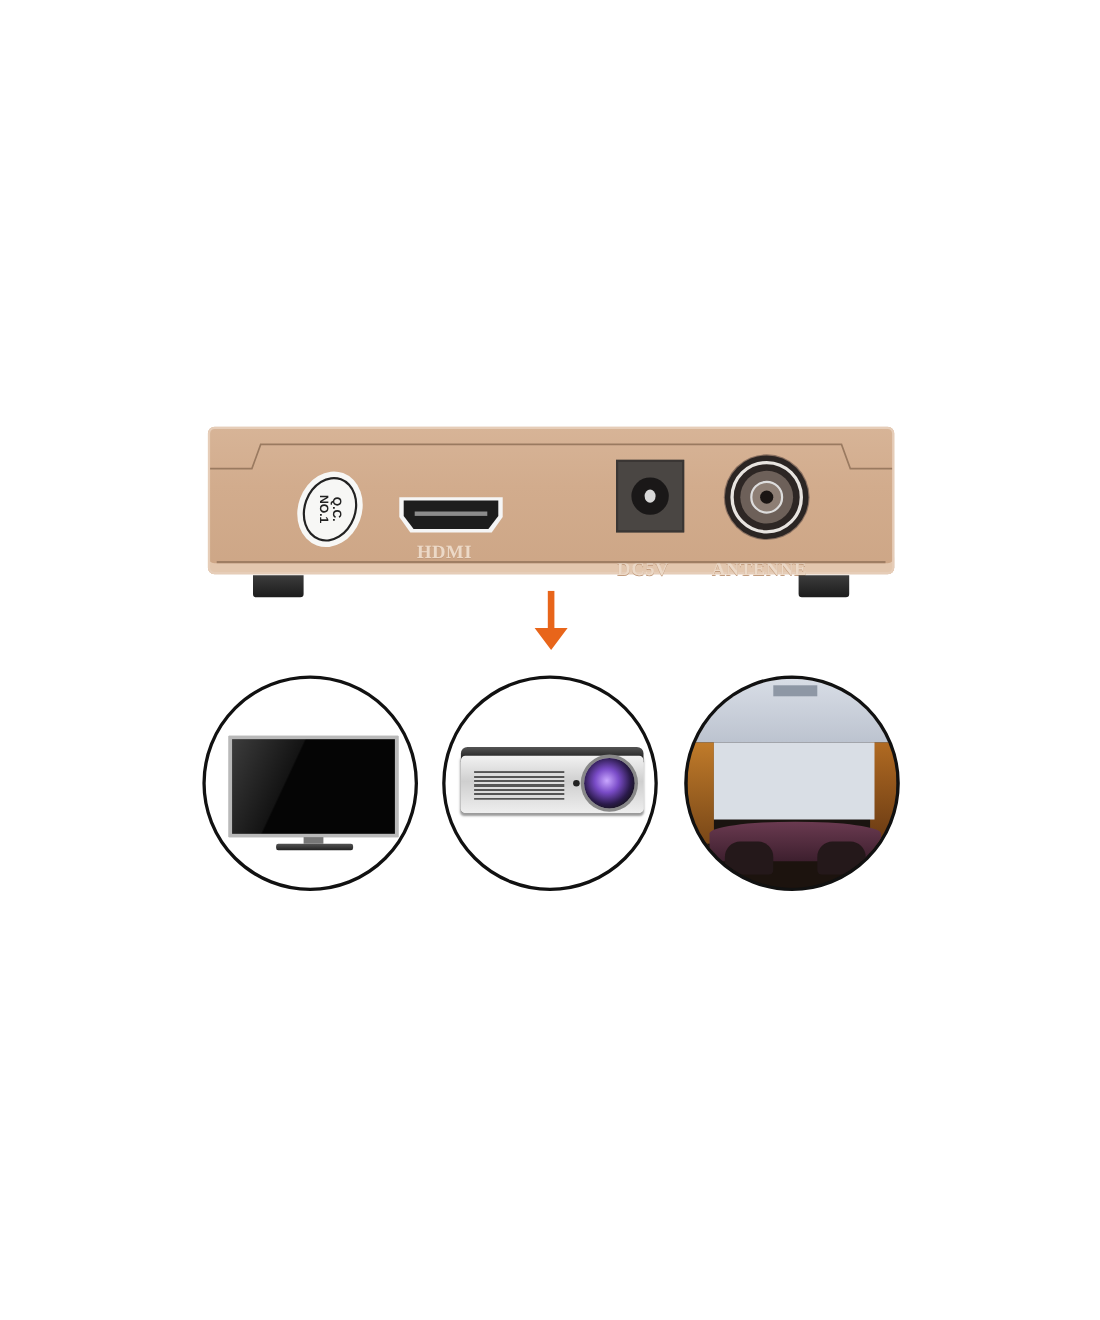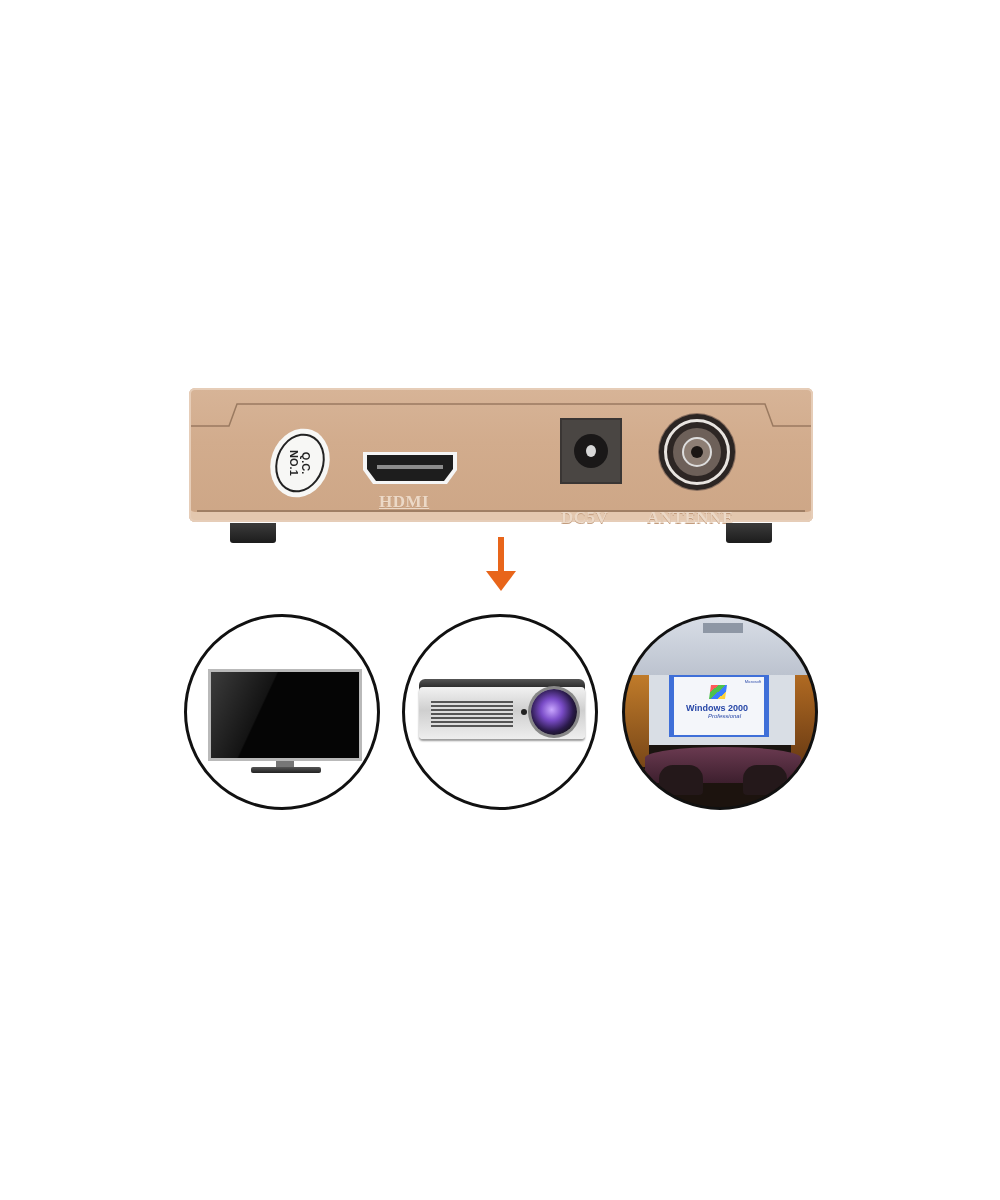--- a/index.html
+++ b/index.html
@@ -157,21 +157,21 @@
     </div>
   </div>
 
   <div class="hdmi-port">
     <svg viewBox="0 0 98 38">
       <path d="M2 2 L96 2 L96 20 L86 34 L12 34 L2 20 Z" fill="#f5f5f5"></path>
       <path d="M6 5 L92 5 L92 19 L83 31 L15 31 L6 19 Z" fill="#1d1d1d"></path>
       <rect x="16" y="15" width="66" height="4" fill="#8c8c8c"></rect>
     </svg>
   </div>
-  <div class="port-label" style="left:190px; top:104px;text-decoration:underline;">HDMI</div>
+  <div class="port-label" style="left:190px; top:104px;">HDMI</div>
 
   <div class="dc-port">
     <div class="dc-hole">
       <div class="dc-pin"></div>
     </div>
   </div>
   <div class="port-label" style="left:372px; top:104px;margin-top:16px;">DC5V</div>
 
   <div class="antenna-port">
     <div class="ant-ring1">
@@ -214,26 +214,18 @@
 
 </div>
 
 <div class="use-circle circle-room">
   <div class="room-ceiling">
       <div class="room-vent"></div>
     </div>
   <div class="room-walls-left"></div>
   <div class="room-walls-right"></div>
   <div class="room-screen-bg"></div>
-  <div class="room-screen">
-    <div class="room-screen-inner">
-      <div class="win-brand">Microsoft</div>
-      <div class="win-logo"></div>
-      <div class="win-text">Windows 2000</div>
-      <div class="win-sub">Professional</div>
-    </div>
-  </div>
   <div class="room-floor"></div>
   <div class="room-table"></div>
   <div class="room-chair" style="left:34px; top:148px;"></div>
   <div class="room-chair" style="left:118px; top:148px;"></div>
 
 </div>
 
 </body></html>

